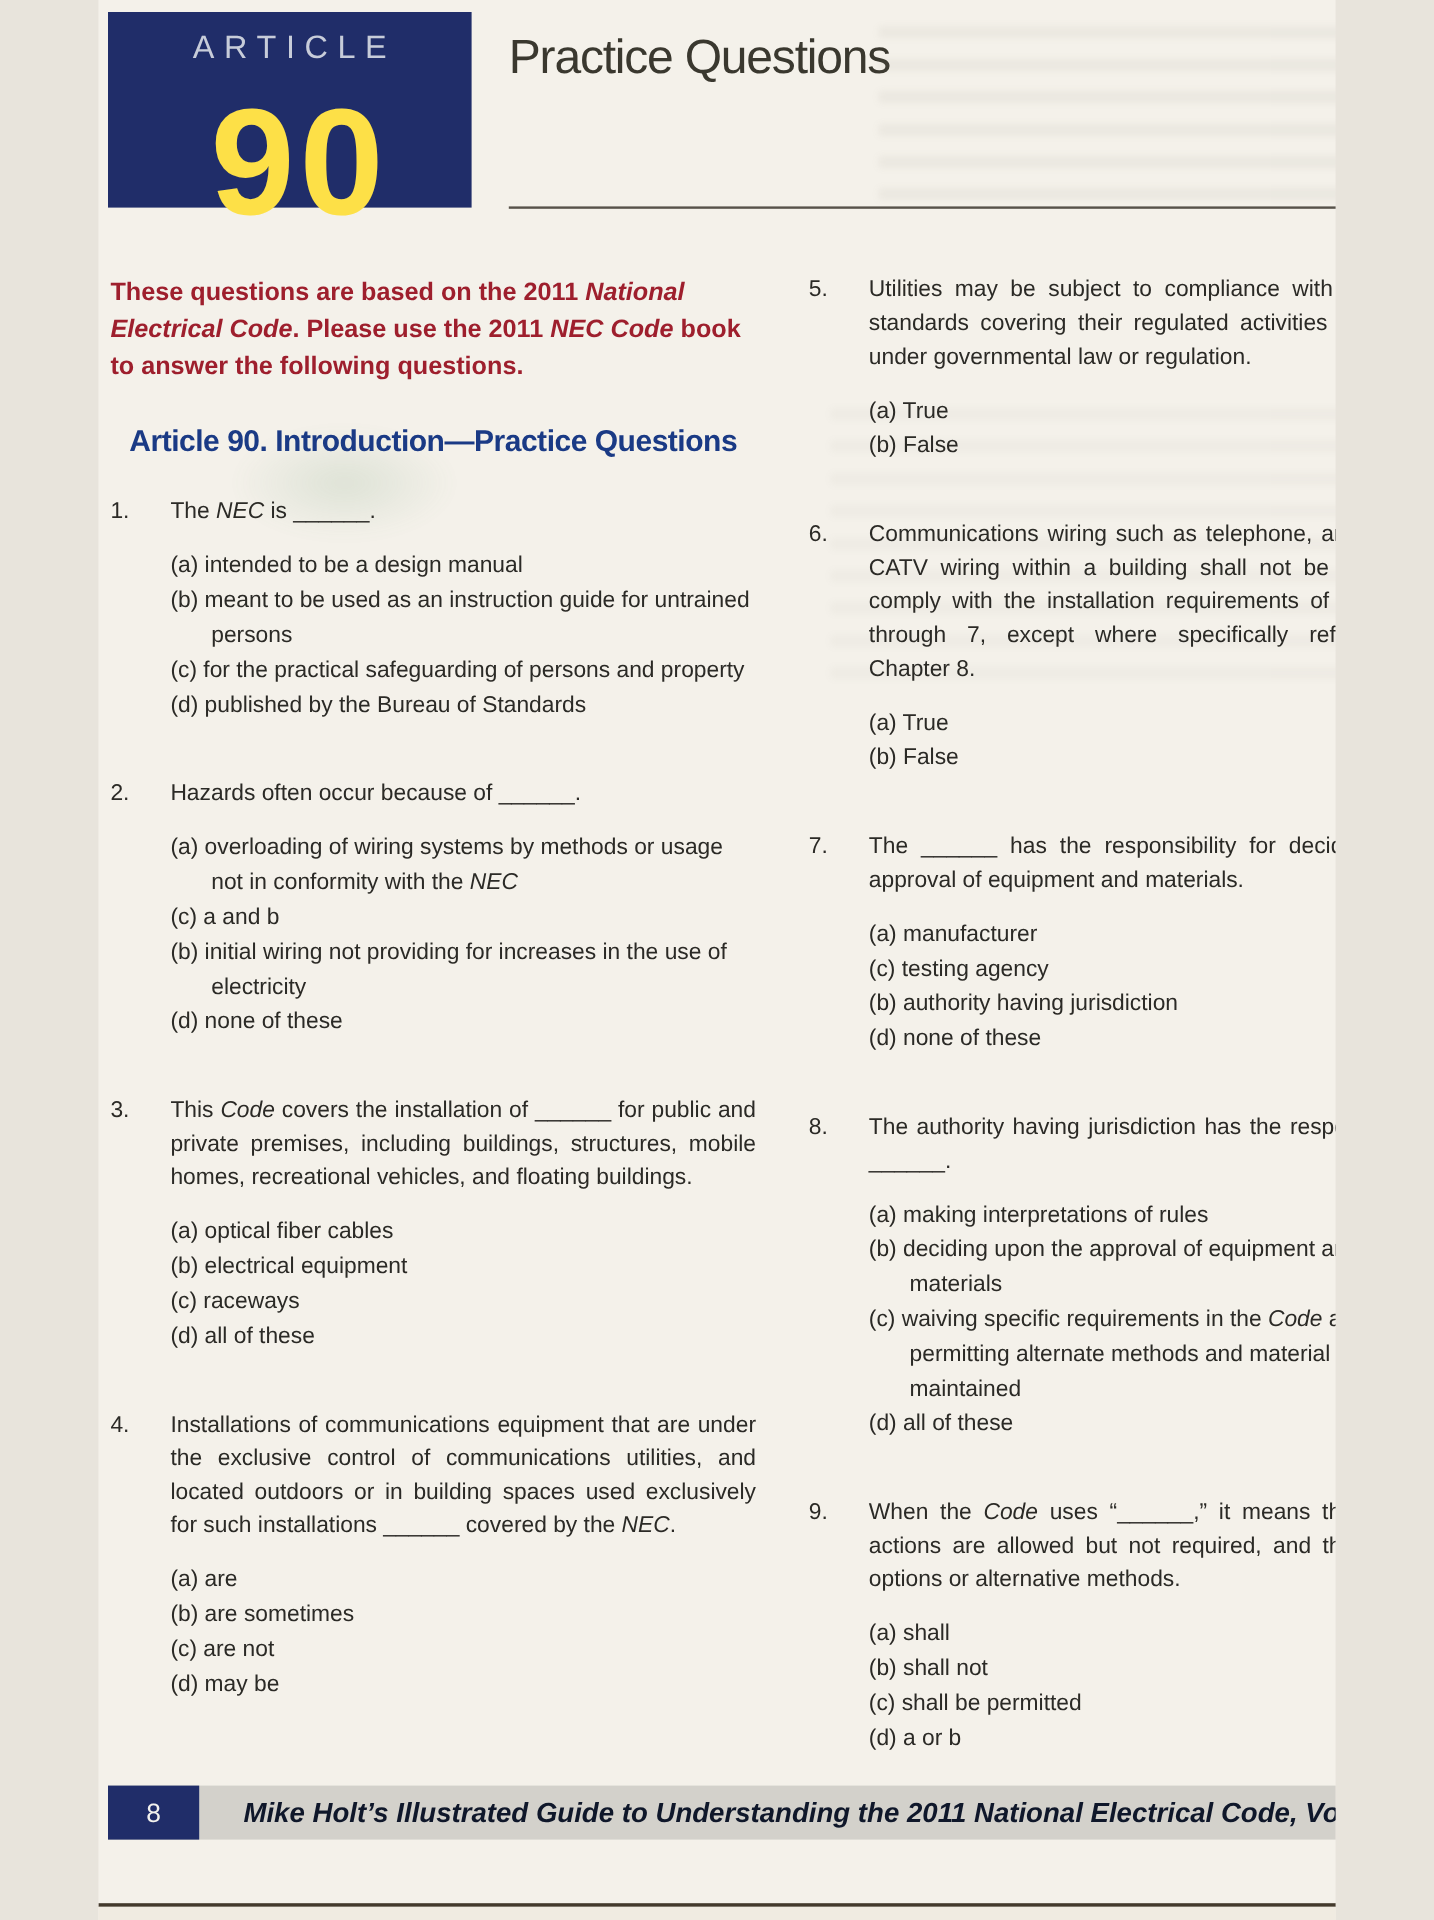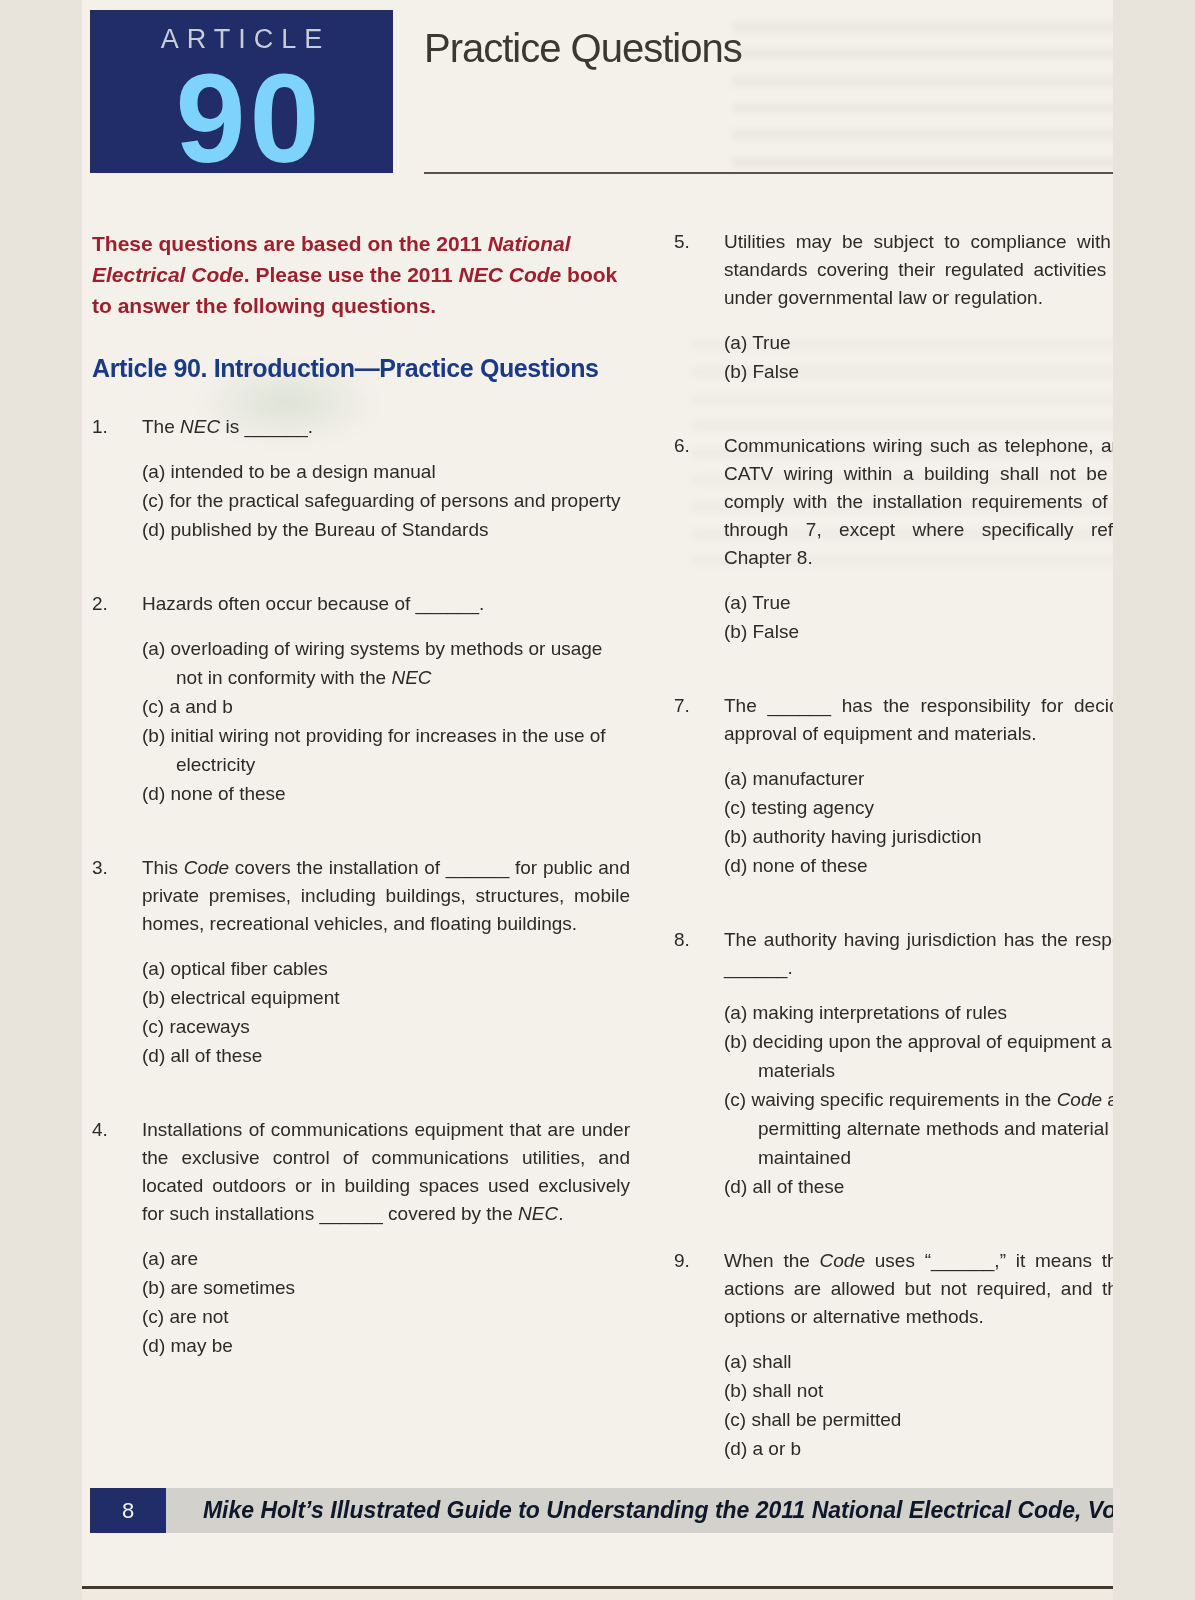--- a/index.html
+++ b/index.html
@@ -19,24 +19,24 @@
     width:303px; height:163px;
     background:var(--header-blue, #202d69);
     text-align:center;
   }
   .article-label {
     margin-top:14px;
     font-size:27px; letter-spacing:8px; padding-left:8px;
     color:#c7ccd9;
   }
   .article-number {
-    margin-top:0px;
+    margin-top:16px;
     font-size:126px; font-weight:bold; line-height:1.02;
     letter-spacing:4px; padding-left:16px;
-    color:#7dd3fc;
+    color:#fde047;
   }
   .page-title {
     position:absolute; left:342px; top:14px;
     margin:0; width:620px;
     font-size:40px; line-height:68px; font-weight:400;
     letter-spacing:-1px; color:#3a382f;
   }
   .title-rule {
     position:absolute; left:342px; top:172px;
     width:761px; height:0;
@@ -64,20 +64,21 @@
   .intro {
     margin:0 0 33px 0;
     font-size:21px; line-height:31px; font-weight:bold;
     color:var(--accent-red, #9e1f2d);
   }
   .section-heading {
     margin:0 0 30px 0;
     font-size:25px; font-weight:bold; letter-spacing:-0.4px;
     white-space:nowrap;
     color:var(--heading-blue, #1a3a85);
+    text-align:center;
   }
 
   
   .question { display:flex; margin-bottom:46px; }
   .q-number { flex:none; width:50px; font-size:19px; line-height:28px; }
   .q-body   { flex:1; min-width:0; }
   .q-stem   { margin:0; font-size:19px; line-height:28px; text-align:justify; }
   .q-options {
     list-style:none; margin:16px 0 0 0; padding:0;
     font-size:19px; line-height:29px;
@@ -133,20 +134,21 @@
   <div class="column column-left">
     <p class="intro">These questions are based on the 2011 <i>National Electrical Code</i>. Please use the 2011 <i>NEC Code</i> book to answer the following questions.</p>
     <h2 class="section-heading">Article 90. Introduction—Practice Questions</h2>
     <div>
   <div class="question">
     <div class="q-number">1.</div>
     <div class="q-body">
       <p class="q-stem">The <i>NEC</i> is ______.</p>
       <ul class="q-options">
               <li class="q-option">(a) intended to be a design manual</li>
+              <li class="q-option">(b) meant to be used as an instruction guide for untrained persons</li>
               <li class="q-option">(c) for the practical safeguarding of persons and property</li>
               <li class="q-option">(d) published by the Bureau of Standards</li>
             </ul>
     </div>
   </div>
 
   <div class="question">
     <div class="q-number">2.</div>
     <div class="q-body">
       <p class="q-stem">Hazards often occur because of ______.</p>

